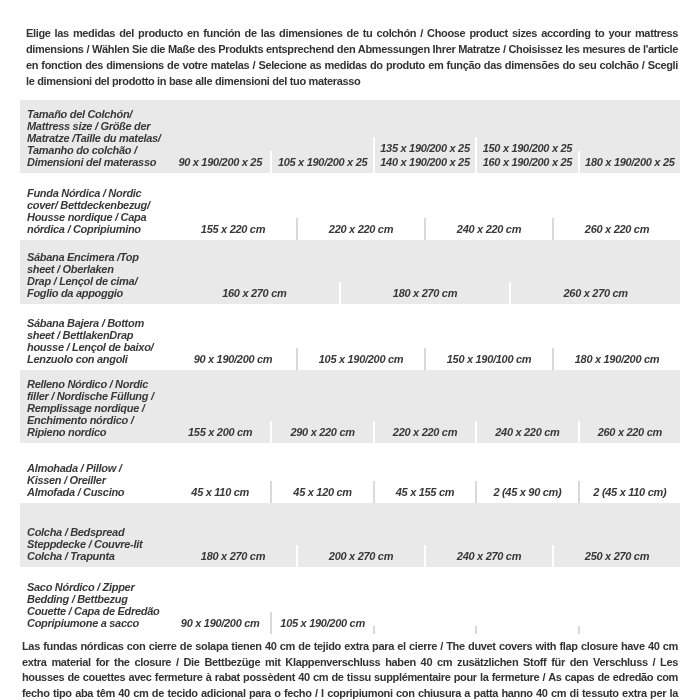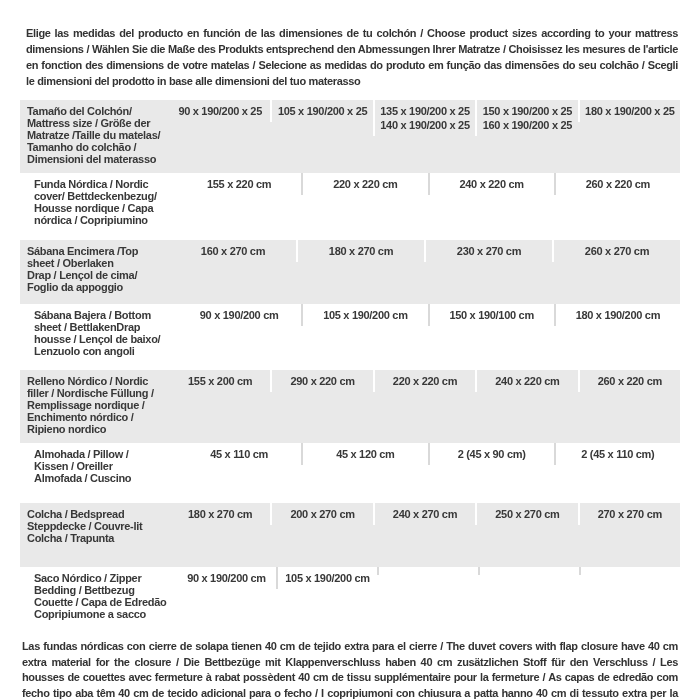--- a/index.html
+++ b/index.html
@@ -27,25 +27,26 @@
     text-align: justify;
     color: #333333;
     padding: 0 2px 0 6px;
   }
   .size-table {
     margin-top: 10px;
     width: 660px;
   }
   .row {
     display: flex;
-    align-items: flex-start;
+    align-items: flex-end;
     min-height: var(--h, 64px);
+    font-style: italic;
   }
   .row.gray { background: #e9e9e9; }
-  .row.white { background: #ffffff; margin-left: 7px; }
+  .row.white { background: #ffffff; }
   .label-cell {
     box-sizing: border-box;
     width: 150px;
     flex: 0 0 150px;
     display: flex;
     align-items: center;
     padding: 5px 4px 5px 7px;
     font-size: 11px;
     font-weight: bold;
     line-height: 12px;
@@ -116,21 +117,20 @@
       <div class="cell divided">260 x 220 cm</div>
     </div>
 
     <div class="row gray" style="--h:64px">
       <div class="label-cell">Sábana Encimera /Top
 sheet / Oberlaken
 Drap / Lençol de cima/
 Foglio da appoggio</div>
       <div class="cell">160 x 270 cm</div>
       <div class="cell divided">180 x 270 cm</div>
-      <div class="cell divided">230 x 270 cm</div>
       <div class="cell divided">260 x 270 cm</div>
     </div>
 
     <div class="row white" style="--h:66px">
       <div class="label-cell">Sábana Bajera / Bottom
 sheet / BettlakenDrap
 housse / Lençol de baixo/
 Lenzuolo con angoli</div>
       <div class="cell">90 x 190/200 cm</div>
       <div class="cell divided">105 x 190/200 cm</div>
@@ -150,33 +150,33 @@
       <div class="cell divided">240 x 220 cm</div>
       <div class="cell divided">260 x 220 cm</div>
     </div>
 
     <div class="row white" style="--h:60px">
       <div class="label-cell">Almohada  / Pillow /
 Kissen / Oreiller
 Almofada / Cuscino</div>
       <div class="cell">45 x 110 cm</div>
       <div class="cell divided">45 x 120 cm</div>
+      <div class="cell divided">45 x 155 cm</div>
       <div class="cell divided">2 (45 x 90 cm)</div>
       <div class="cell divided">2 (45 x 110 cm)</div>
     </div>
 
     <div class="row gray" style="--h:64px">
       <div class="label-cell">Colcha / Bedspread
 Steppdecke / Couvre-lit
 Colcha / Trapunta</div>
       <div class="cell">180 x 270 cm</div>
       <div class="cell divided">200 x 270 cm</div>
       <div class="cell divided">240 x 270 cm</div>
       <div class="cell divided">250 x 270 cm</div>
-      <div class="cell divided">270 x 270 cm</div>
     </div>
 
     <div class="row white" style="--h:67px">
       <div class="label-cell">Saco Nórdico / Zipper
 Bedding / Bettbezug
 Couette  / Capa de Edredão
 Copripiumone a sacco</div>
       <div class="cell">90 x 190/200 cm</div>
       <div class="cell divided">105 x 190/200 cm</div>
       <div class="cell divided"></div>

